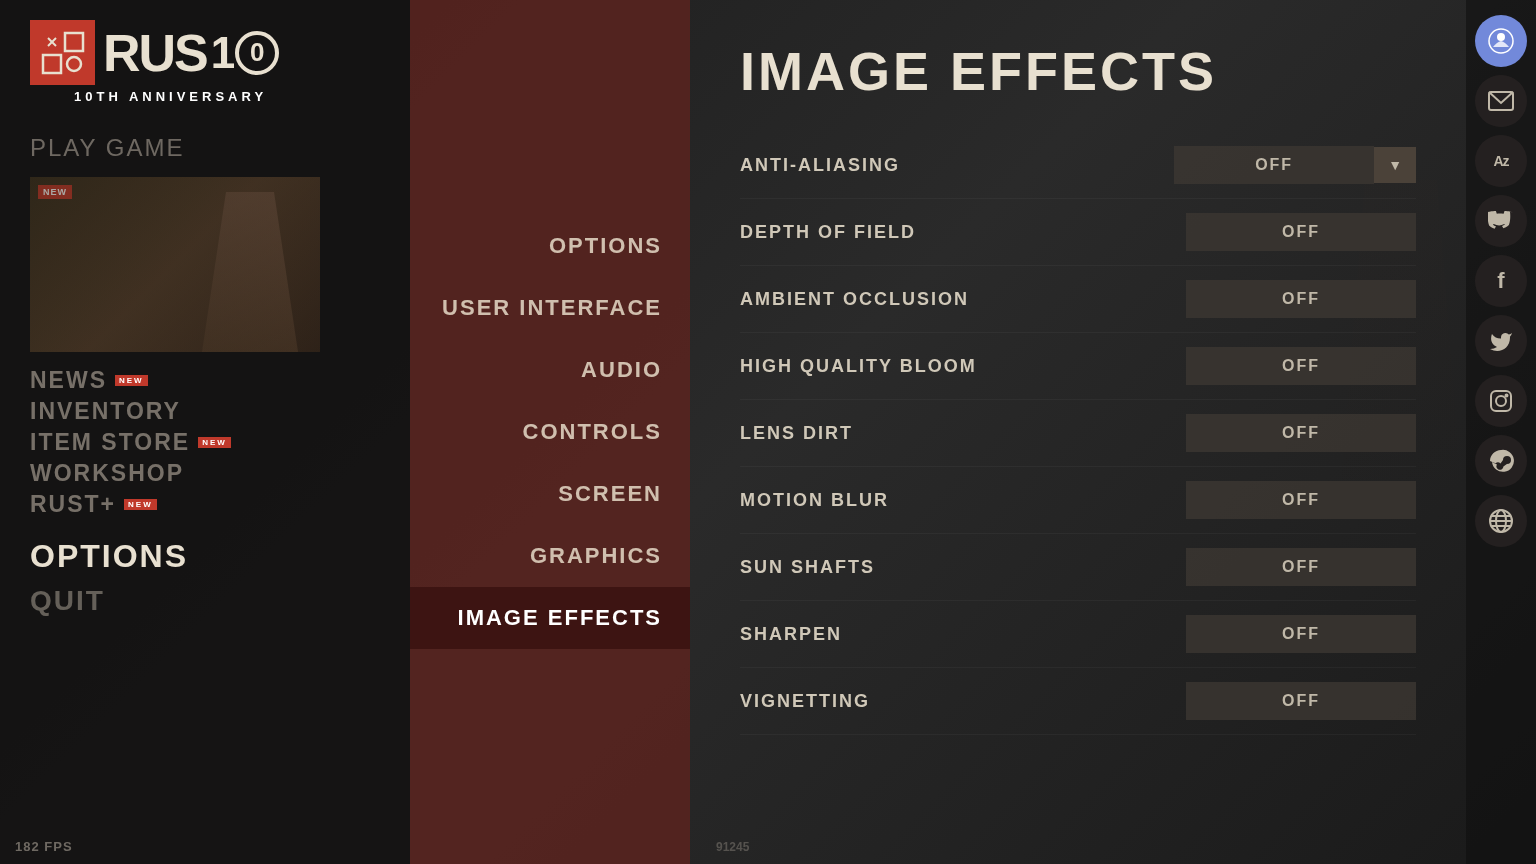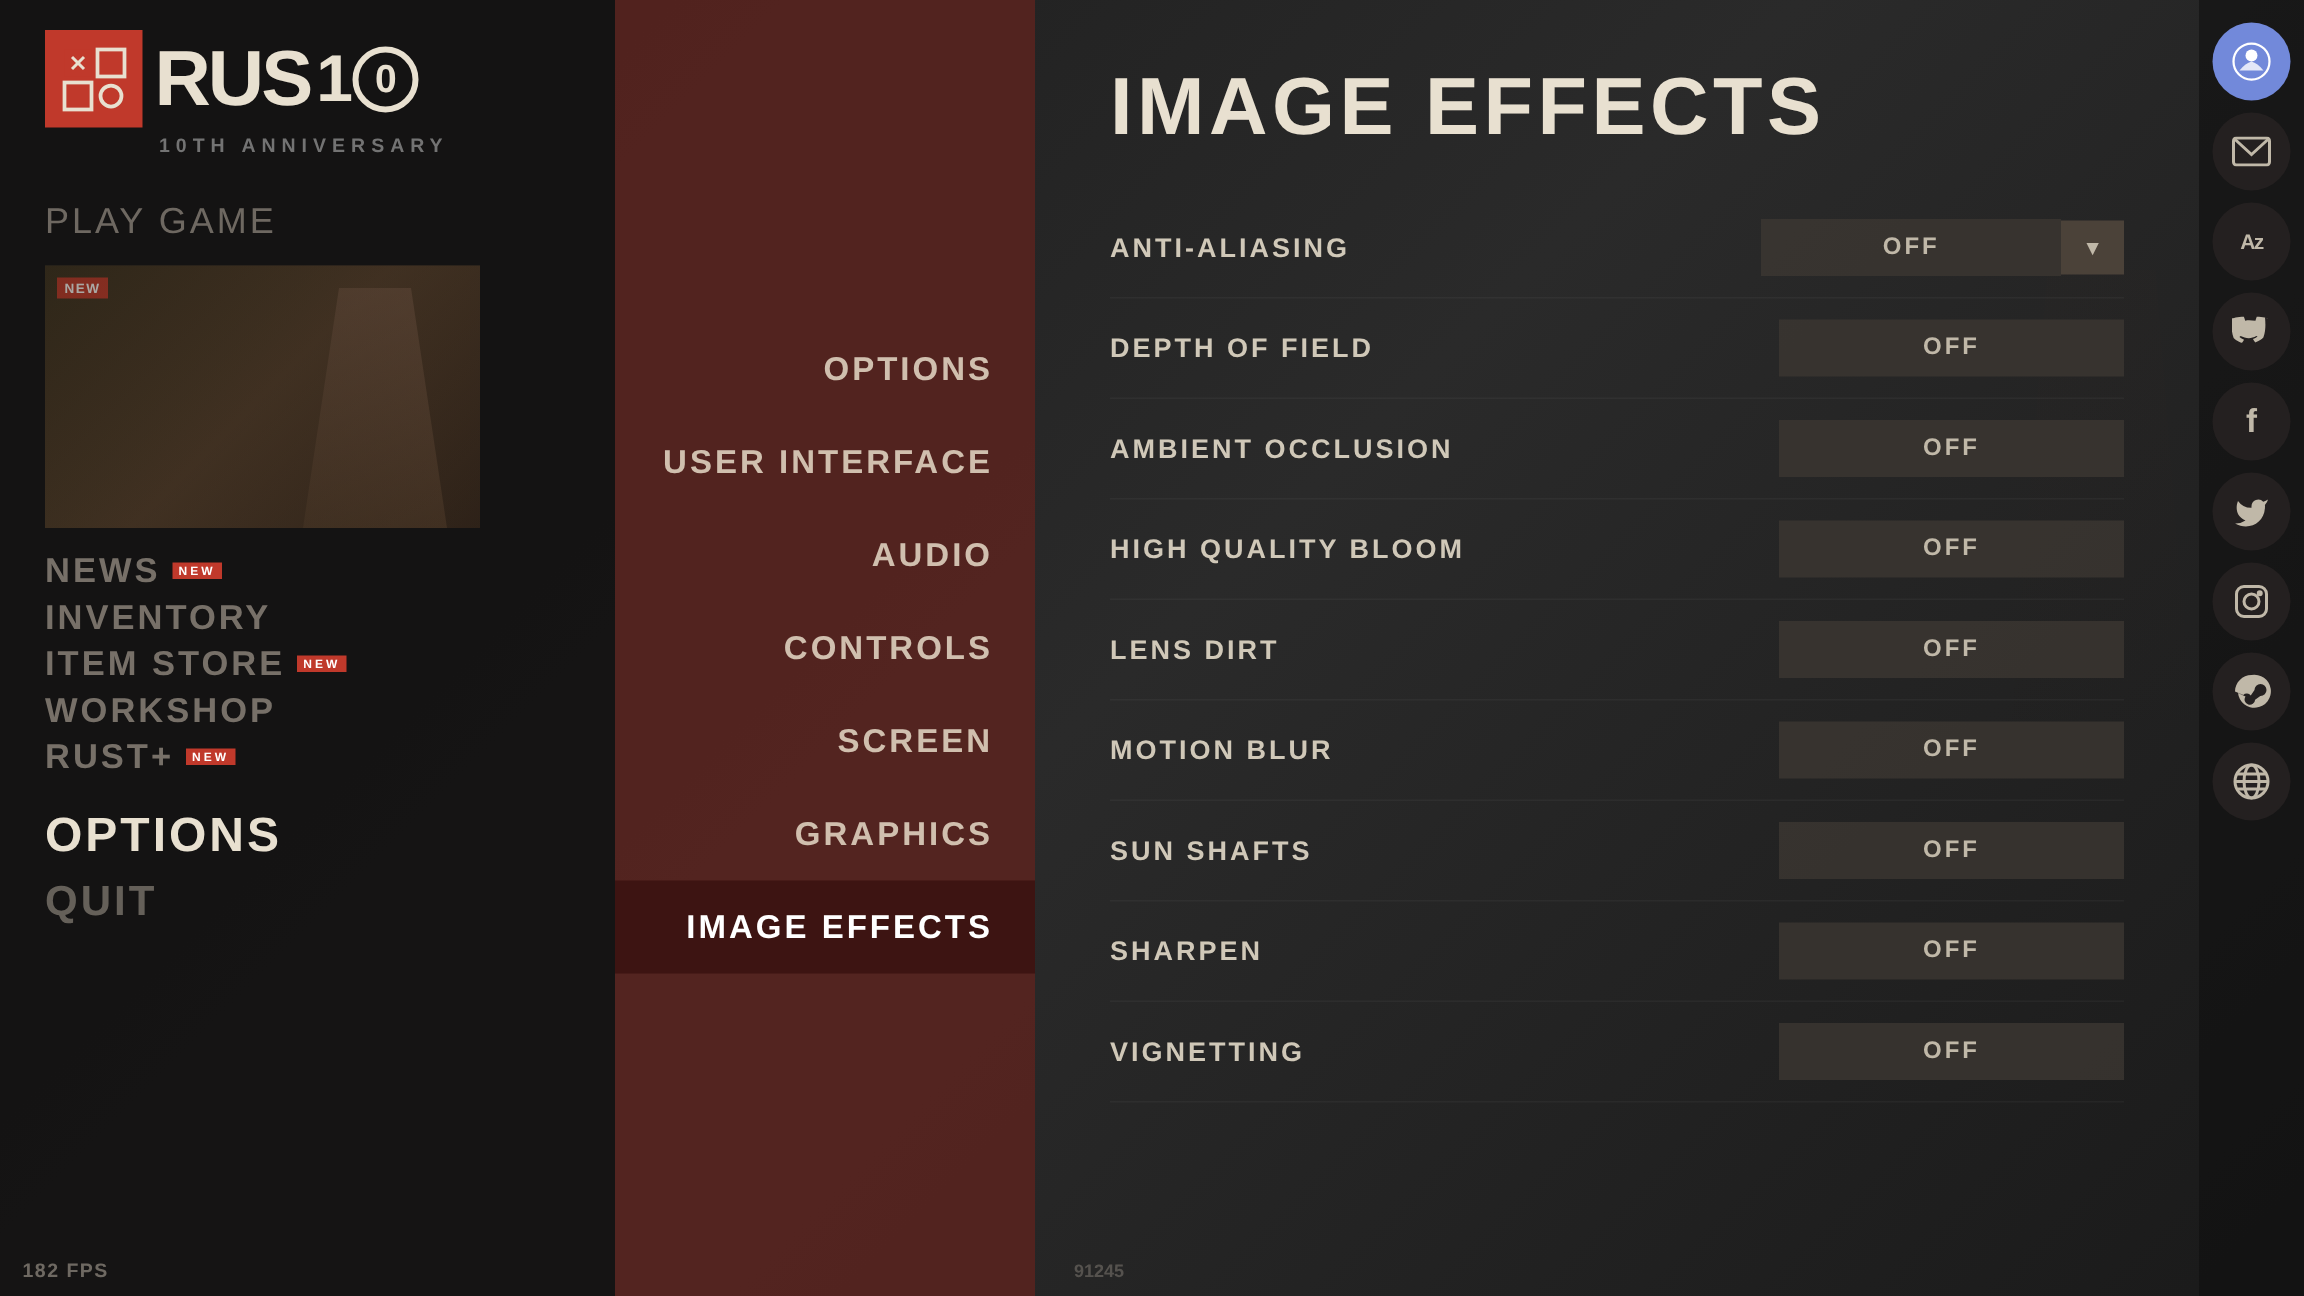--- a/index.html
+++ b/index.html
@@ -56,24 +56,24 @@
       position: relative;
     }
 
     .logo-icon svg {
       width: 50px;
       height: 50px;
     }
 
     .anniversary-text {
       font-size: 13px;
-      color: #737373;
+      color: #ffffff;
       letter-spacing: 4px;
       margin-top: 4px;
-      margin-left: 76px;
+      margin-left: 44px;
       font-weight: 700;
     }
 
     .nav-label {
       font-size: 24px;
       font-weight: 400;
       color: rgba(200, 190, 175, 0.5);
       letter-spacing: 2px;
       text-transform: uppercase;
       margin-bottom: 15px;

